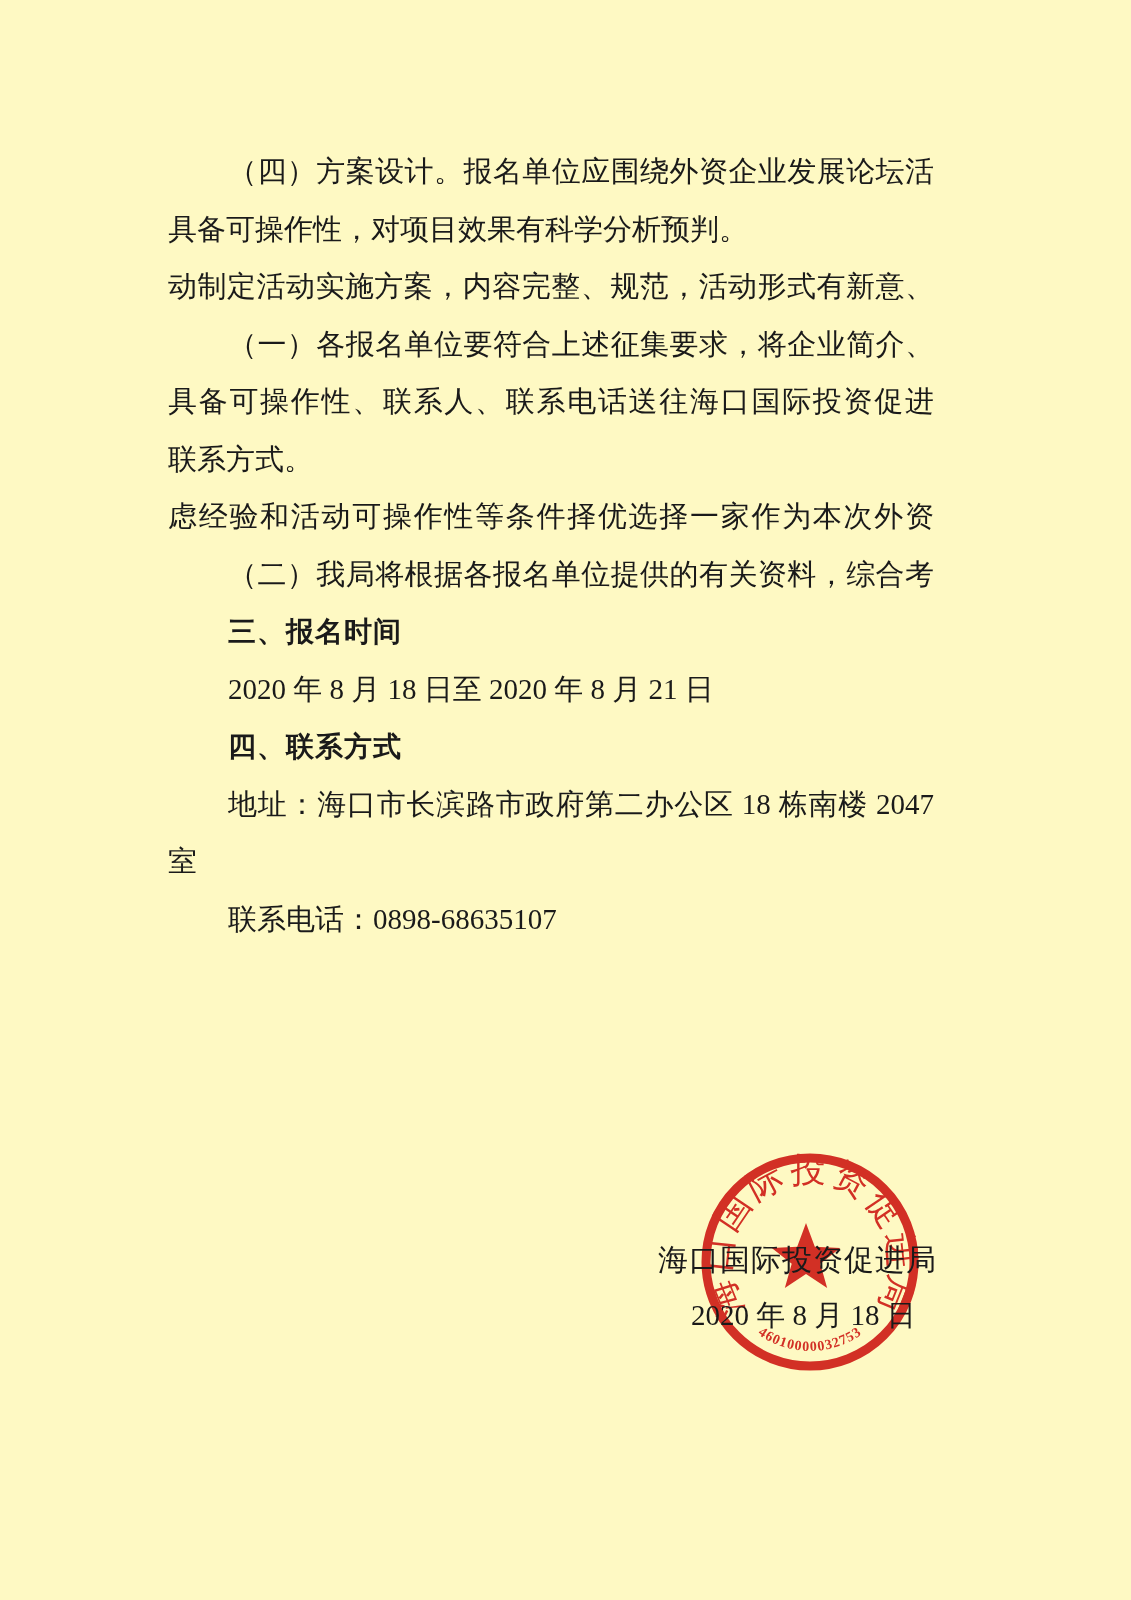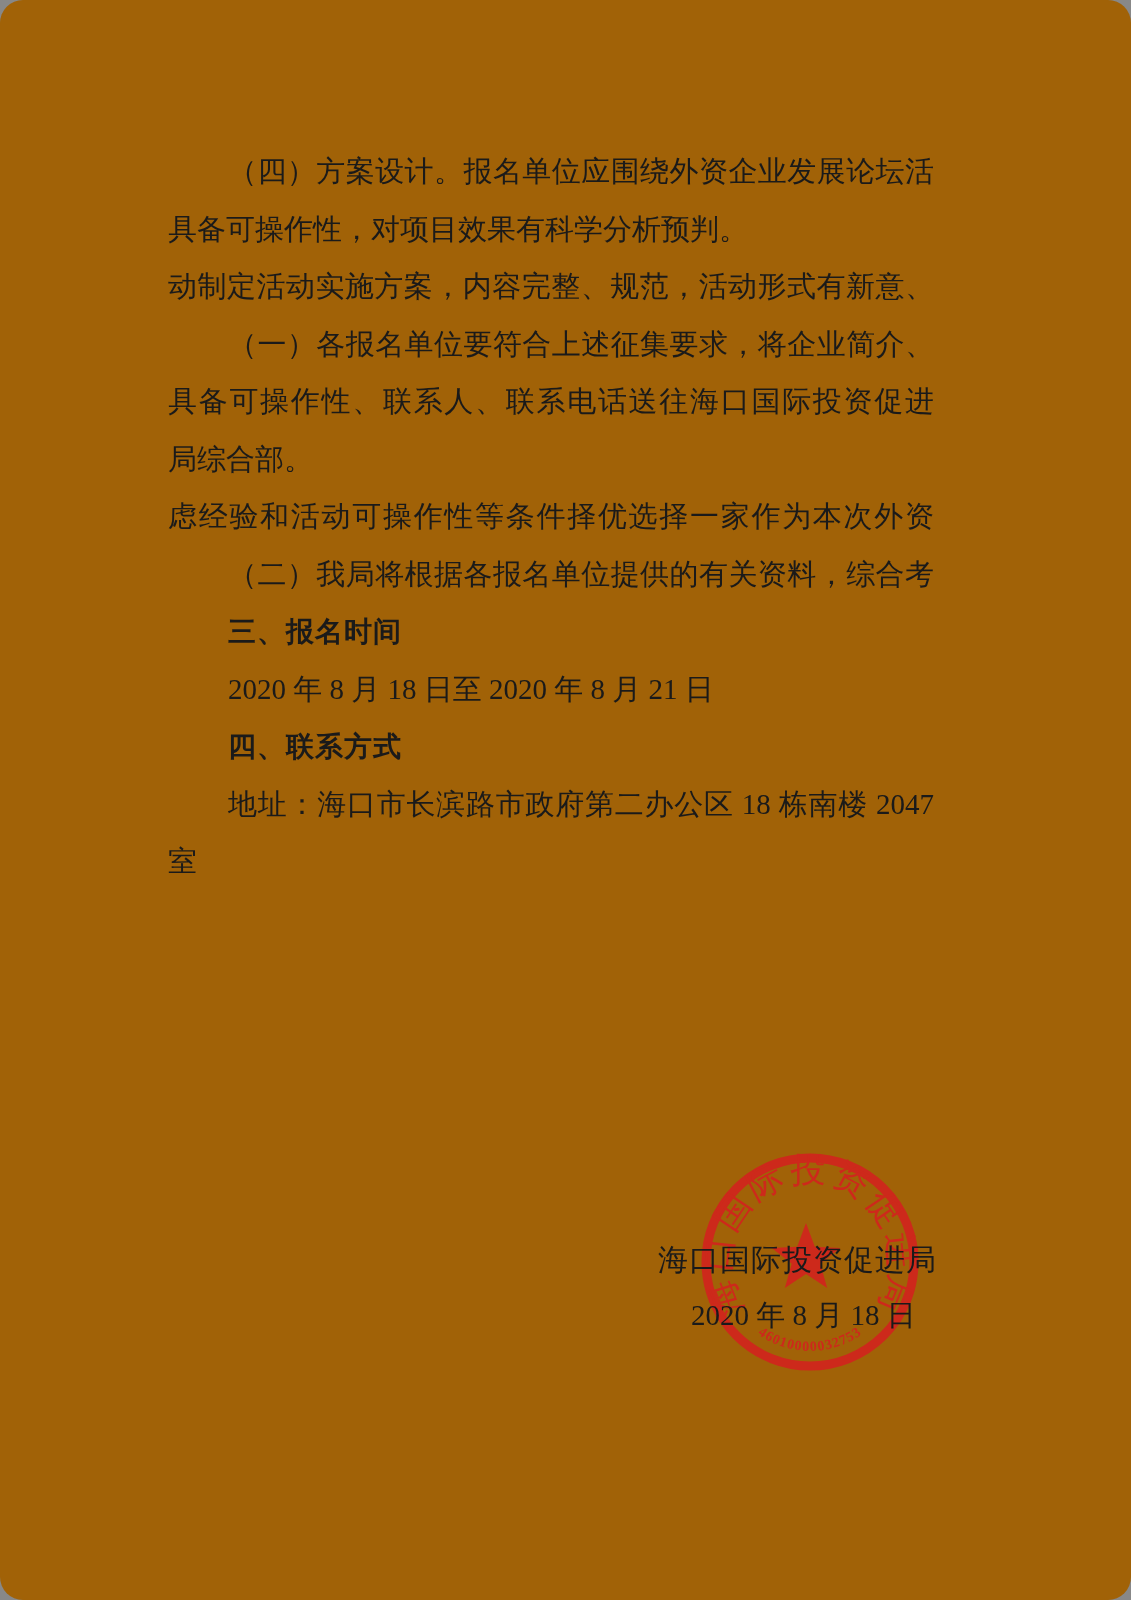--- a/index.html
+++ b/index.html
@@ -1,25 +1,24 @@
 <!DOCTYPE html>
 <html><head>
 <meta charset="utf-8">
 <style>
   html, body { margin: 0; padding: 0; background: #888; }
   .page {
     position: relative;
     width: 1131px;
     height: 1600px;
     margin: 0 auto;
-    background: #a16207;
+    background: #fef9c3;
     overflow: hidden;
     font-family: "Liberation Serif", "DejaVu Serif", serif;
     color: #1a1a1a;
-    border-radius: 23px;
   }
   .content {
     position: absolute;
     left: 168px;
     top: 143px;
     width: 766px;
     font-size: 29px;
   }
   .ln {
     height: 57.5px;
@@ -76,28 +75,29 @@
 <body>
 
 <div class="page">
 
   <div class="content">
     <div class="ln indent full">（四）方案设计。报名单位应围绕外资企业发展论坛活</div>
     <div class="ln">具备可操作性，对项目效果有科学分析预判。</div>
     <div class="ln full">动制定活动实施方案，内容完整、规范，活动形式有新意、</div>
     <div class="ln indent full">（一）各报名单位要符合上述征集要求，将企业简介、</div>
     <div class="ln full">具备可操作性、联系人、联系电话送往海口国际投资促进</div>
-    <div class="ln">局综合部。</div>
+    <div class="ln">联系方式。</div>
     <div class="ln full">虑经验和活动可操作性等条件择优选择一家作为本次外资</div>
     <div class="ln indent full">（二）我局将根据各报名单位提供的有关资料，综合考</div>
     <div class="ln indent head">三、报名时间</div>
     <div class="ln indent">2020 年 8 月 18 日至 2020 年 8 月 21 日</div>
     <div class="ln indent head">四、联系方式</div>
     <div class="ln indent full">地址：海口市长滨路市政府第二办公区 18 栋南楼 2047</div>
     <div class="ln">室</div>
+    <div class="ln indent">联系电话：0898-68635107</div>
   </div>
 
   <div class="signature-org">海口国际投资促进局</div>
   <div class="signature-date">2020 年 8 月 18 日</div>
 
   <svg class="seal" viewBox="-115 -115 230 230" xmlns="http://www.w3.org/2000/svg">
     <circle cx="0" cy="0" r="104" fill="none" stroke="#d0261d" stroke-width="9"></circle>
     <path id="sealArcTop" d="M -63.9,48.1 A 80,80 0 1 1 63.9,48.1" fill="none"></path>
     <path id="sealArcBottom" d="M -54.8,70.1 A 89,89 0 0 0 54.8,70.1" fill="none"></path>
     <text class="ring-chars">

